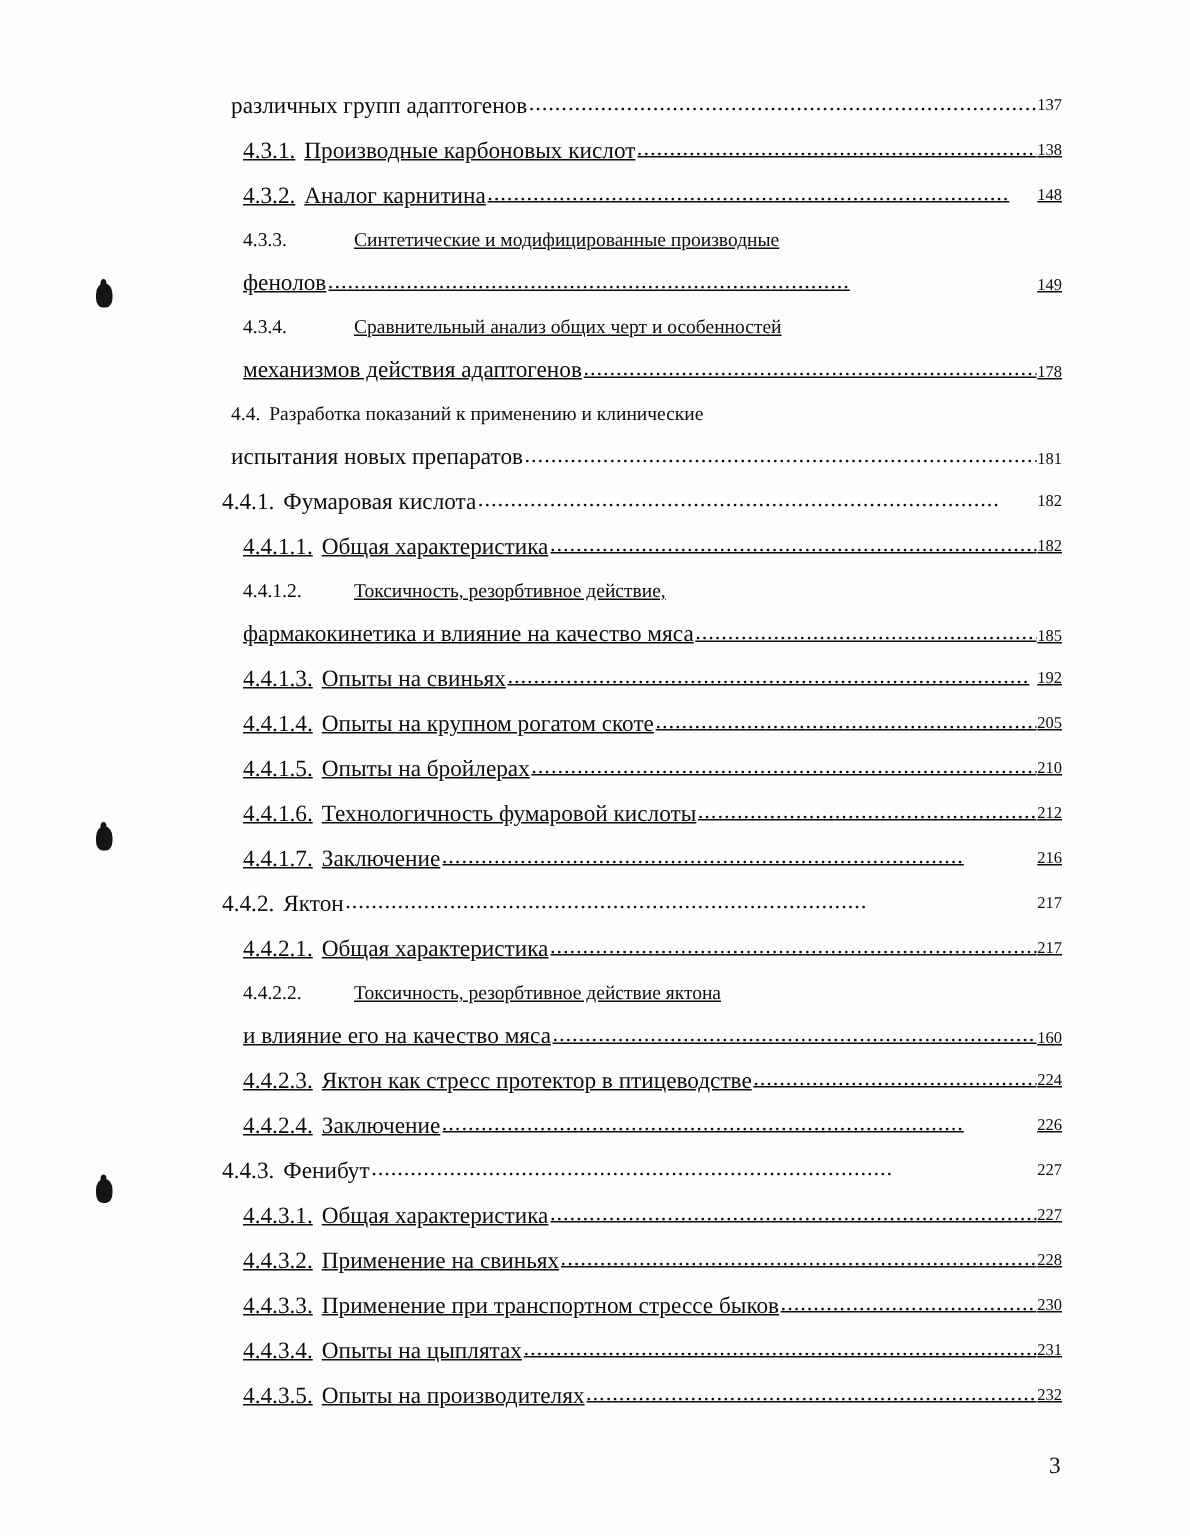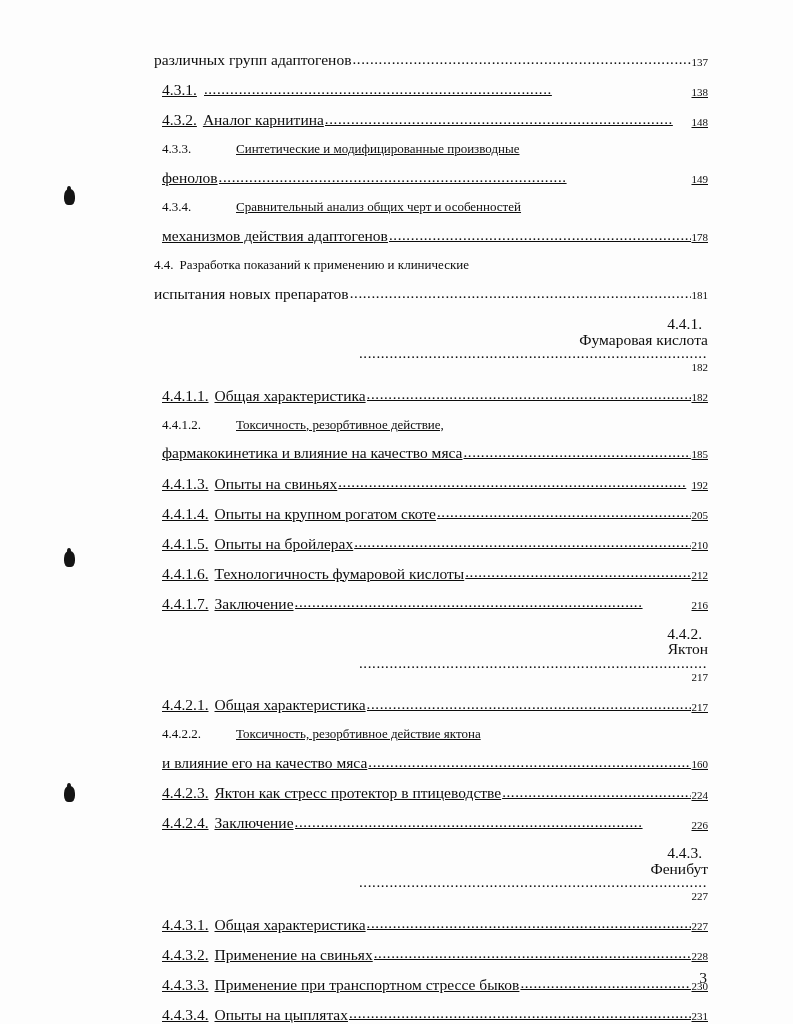--- a/index.html
+++ b/index.html
@@ -44,25 +44,26 @@
   .hole.h3 { top: 786px; }
 
   .toc {
     position: absolute;
     left: 148px;
     top: 52px;
     width: 560px;
   }
   .row {
     display: flex;
-    align-items: flex-end;
+    align-items: center;
     font-size: 15.5px;
     line-height: 1.0;
     margin-bottom: 14.5px;
     white-space: nowrap;
+    margin-top: 11px;
   }
   .num {
     flex: 0 0 auto;
     margin-right: 6px;
   }
   .txt {
     flex: 0 0 auto;
   }
   .lead {
     flex: 1 1 auto;
@@ -71,21 +72,21 @@
     margin: 0 1px;
     font-size: 15px;
     position: relative;
     top: -1px;
   }
   .pg {
     flex: 0 0 auto;
     font-size: 11px;
   }
   
-  .ind-0 { margin-left: 0px; flex-direction: column; }
+  .ind-0 { margin-left: 0px; }
   .ind-1 { margin-left: 6px; }
   .ind-2 { margin-left: 14px; text-decoration: underline; }
 
   .two-line {
     margin-bottom: 14.5px;
   }
   .two-line .first {
     display: block;
     font-size: 13px;
     line-height: 1.0;
@@ -122,20 +123,21 @@
   <div class="hole h3"></div>
 
   <div class="toc" id="toc">
       <div class="row ind-1">
         <span class="txt">различных групп адаптогенов</span>
         <span class="lead">................................................................................</span>
         <span class="pg">137</span>
       </div>
       <div class="row ind-2">
         <span class="num">4.3.1.</span>
+        <span class="txt">Производные карбоновых кислот</span>
         <span class="lead">................................................................................</span>
         <span class="pg">138</span>
       </div>
       <div class="row ind-2">
         <span class="num">4.3.2.</span>
         <span class="txt">Аналог карнитина</span>
         <span class="lead">................................................................................</span>
         <span class="pg">148</span>
       </div>
       <div class="two-line ind-2">

